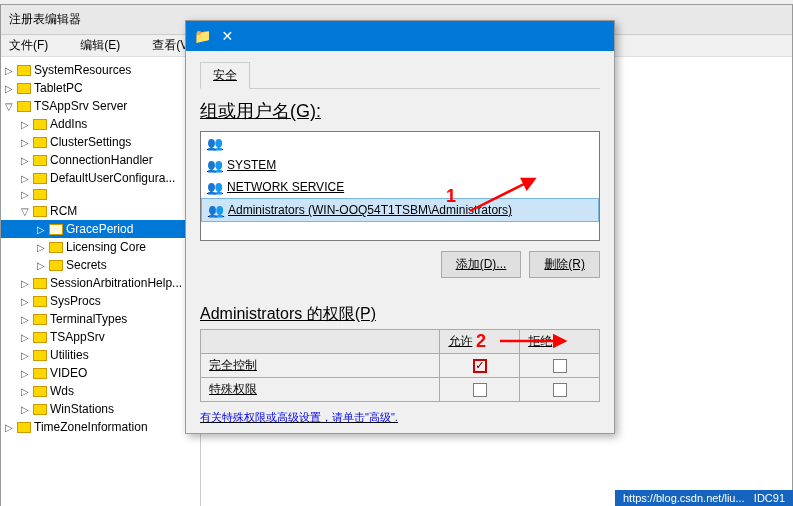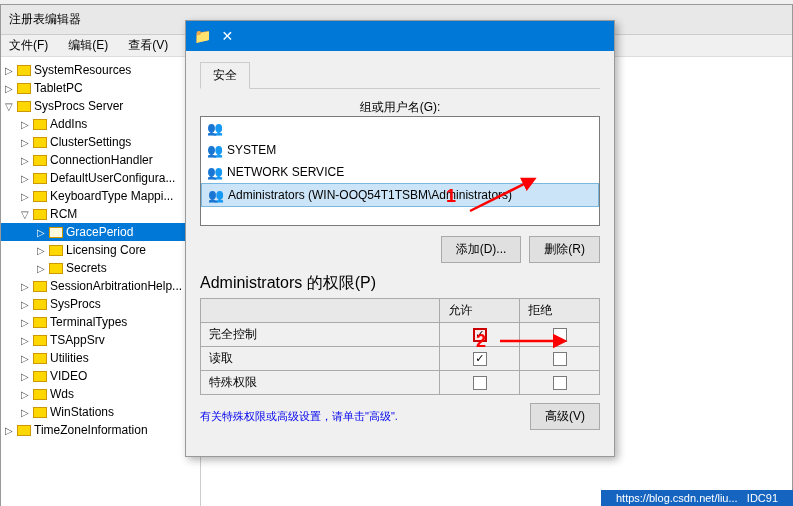--- a/index.html
+++ b/index.html
@@ -34,21 +34,21 @@
       color: #000;
     }
 
     .reg-menubar {
       background: #f0f0f0;
       height: 22px;
       display: flex;
       align-items: center;
       padding: 0 4px;
       border-bottom: 1px solid #ddd;
-      gap: 12px;
+      gap: 24px;
       font-size: 12px;
     }
 
     .reg-menubar span {
       cursor: pointer;
       padding: 0 4px;
     }
 
     .reg-body {
       display: flex;
@@ -155,21 +155,22 @@
       height: 20px;
       display: flex;
       align-items: center;
       justify-content: center;
       cursor: pointer;
       font-size: 14px;
       color: #fff;
     }
 
     .dialog-body {
-      padding: 10px 14px 26px;
+      padding: 10px 14px 8px;
+      text-decoration: underline;
     }
 
     .dialog-tab {
       display: flex;
       border-bottom: 1px solid #ccc;
       margin-bottom: 10px;
     }
 
     .dialog-tab-item {
       padding: 4px 12px;
@@ -182,23 +183,22 @@
       position: relative;
       top: 1px;
     }
 
     .dialog-tab-item.active {
       border-bottom: 1px solid #f0f0f0;
       background: #f0f0f0;
     }
 
     .section-label {
-      font-size: 12px;
-      margin-bottom: 0;
-      text-align: center;
+      font-size: 18px;
+      margin-bottom: 8px;
     }
 
     .users-list {
       border: 1px solid #7a7a7a;
       background: #fff;
       height: 110px;
       overflow-y: auto;
       margin-bottom: 10px;
     }
 
@@ -223,21 +223,21 @@
       display: inline-flex;
       align-items: center;
       justify-content: center;
       font-size: 13px;
     }
 
     .btn-row {
       display: flex;
       justify-content: flex-end;
       gap: 8px;
-      margin-bottom: 10px;
+      margin-bottom: 26px;
     }
 
     .btn {
       padding: 4px 14px;
       font-size: 12px;
       background: #e0e0e0;
       border: 1px solid #aaa;
       cursor: pointer;
       min-width: 70px;
       text-align: center;
@@ -357,21 +357,21 @@
         <span>SystemResources</span>
       </div>
       <div class="tree-item">
         <span class="arrow">▷</span>
         <span class="folder-icon"></span>
         <span>TabletPC</span>
       </div>
       <div class="tree-item">
         <span class="arrow">▽</span>
         <span class="folder-icon"></span>
-        <span>SysProcs Server</span>
+        <span>TSAppSrv Server</span>
       </div>
       <div class="tree-item" style="padding-left:20px;">
         <span class="arrow">▷</span>
         <span class="folder-icon"></span>
         <span>AddIns</span>
       </div>
       <div class="tree-item" style="padding-left:20px;">
         <span class="arrow">▷</span>
         <span class="folder-icon"></span>
         <span>ClusterSettings</span>
@@ -382,21 +382,20 @@
         <span>ConnectionHandler</span>
       </div>
       <div class="tree-item" style="padding-left:20px;">
         <span class="arrow">▷</span>
         <span class="folder-icon"></span>
         <span>DefaultUserConfigura...</span>
       </div>
       <div class="tree-item" style="padding-left:20px;">
         <span class="arrow">▷</span>
         <span class="folder-icon"></span>
-        <span>KeyboardType Mappi...</span>
       </div>
       <div class="tree-item" style="padding-left:20px;">
         <span class="arrow">▽</span>
         <span class="folder-icon"></span>
         <span>RCM</span>
       </div>
       <div class="tree-item selected" style="padding-left:36px;">
         <span class="arrow" style="color:#fff;">▷</span>
         <span class="folder-icon" style="background:#fff8dc;"></span>
         <span>GracePeriod</span>
@@ -531,29 +530,20 @@
         <tr>
           <td class="perm-name">完全控制</td>
           <td class="perm-check">
             <span class="checkbox checked highlighted"></span>
           </td>
           <td class="perm-check">
             <span class="checkbox"></span>
           </td>
         </tr>
         <tr>
-          <td class="perm-name">读取</td>
-          <td class="perm-check">
-            <span class="checkbox checked"></span>
-          </td>
-          <td class="perm-check">
-            <span class="checkbox"></span>
-          </td>
-        </tr>
-        <tr>
           <td class="perm-name">特殊权限</td>
           <td class="perm-check">
             <span class="checkbox"></span>
           </td>
           <td class="perm-check">
             <span class="checkbox"></span>
           </td>
         </tr>
       </tbody>
     </table>
@@ -565,21 +555,20 @@
           <marker id="arrowhead2" markerWidth="6" markerHeight="6" refX="3" refY="3" orient="auto">
             <polygon points="0 0, 6 3, 0 6" fill="red"></polygon>
           </marker>
         </defs>
         <line x1="10" y1="15" x2="70" y2="15" stroke="red" stroke-width="2.5" marker-end="url(#arrowhead2)"></line>
       </svg>
     </div>
 
     <div class="dialog-footer">
       <span class="dialog-footer-link">有关特殊权限或高级设置，请单击"高级".</span>
-      <button class="btn">高级(V)</button>
     </div>
 
   </div>
 </div>
 
-<div style="position:absolute; bottom:0; right:0; background:#1565c0; color:#fff; font-size:11px; padding:2px 15px; pointer-events:none;">
+<div style="position:absolute; bottom:0; right:0; background:#1565c0; color:#fff; font-size:11px; padding:2px 8px; pointer-events:none;">
   https://blog.csdn.net/liu...&nbsp;&nbsp;&nbsp;IDC91
 </div>
 
 </body></html>

